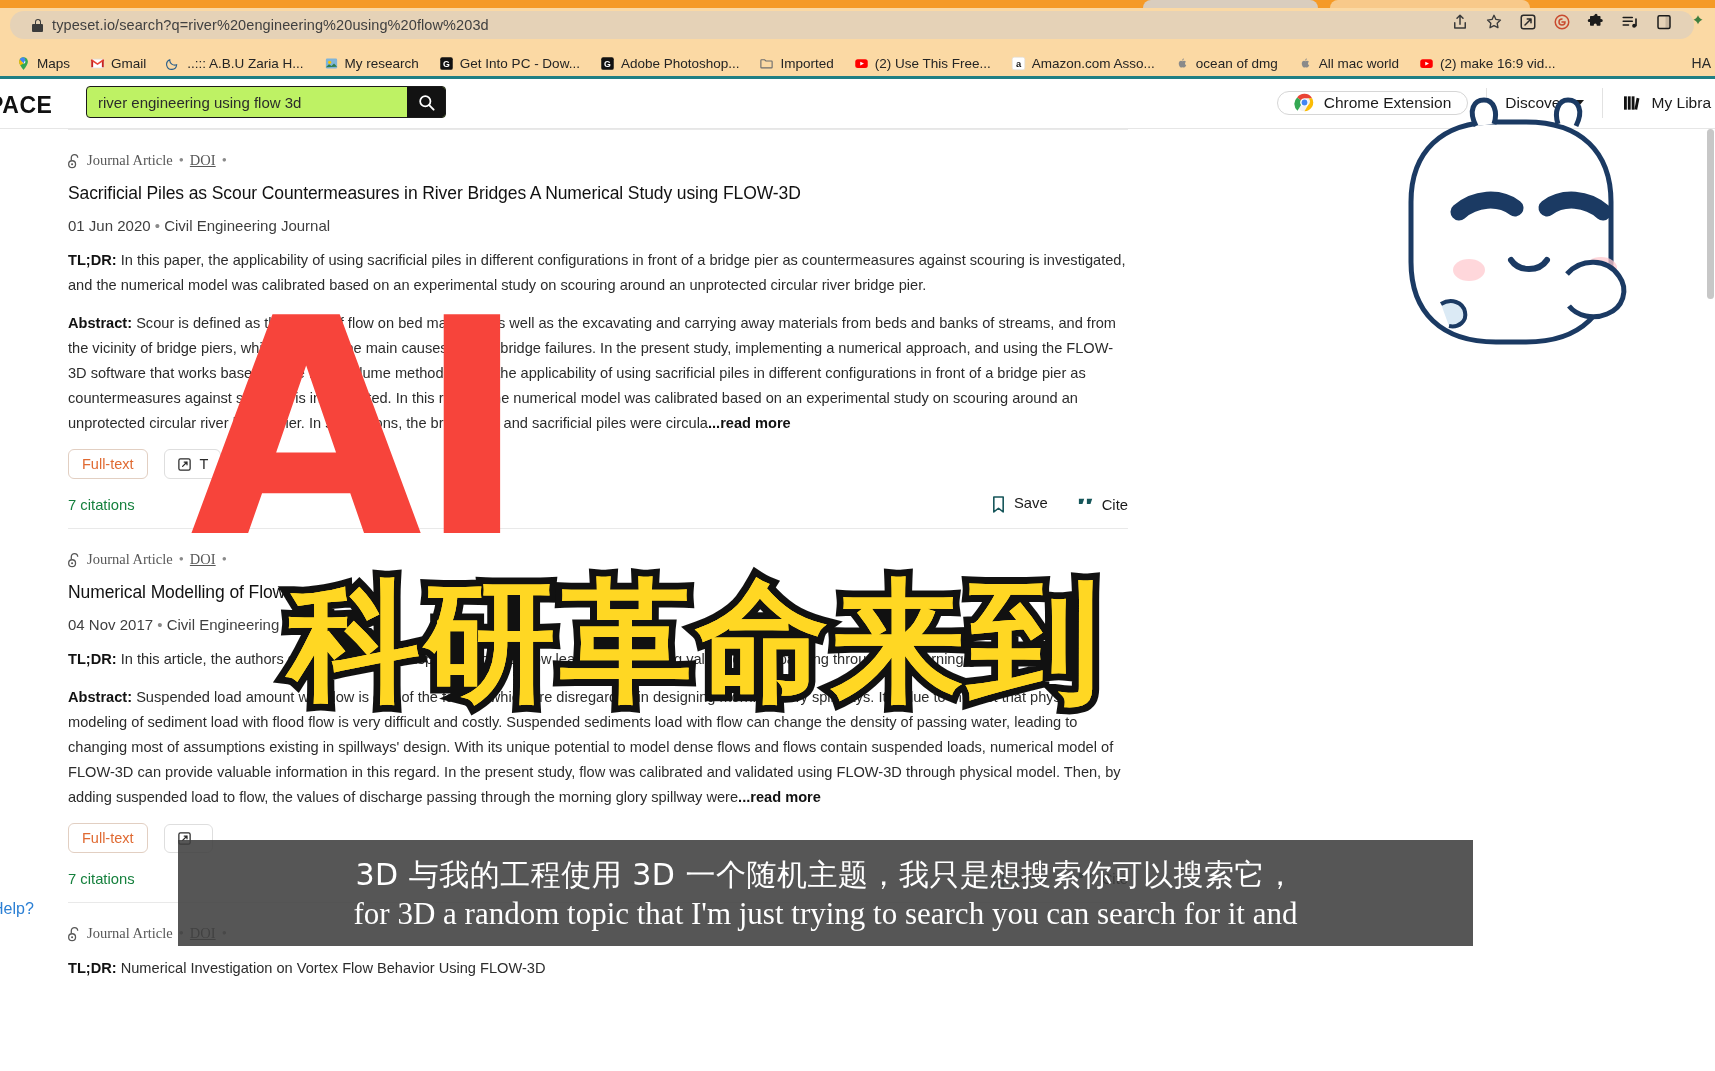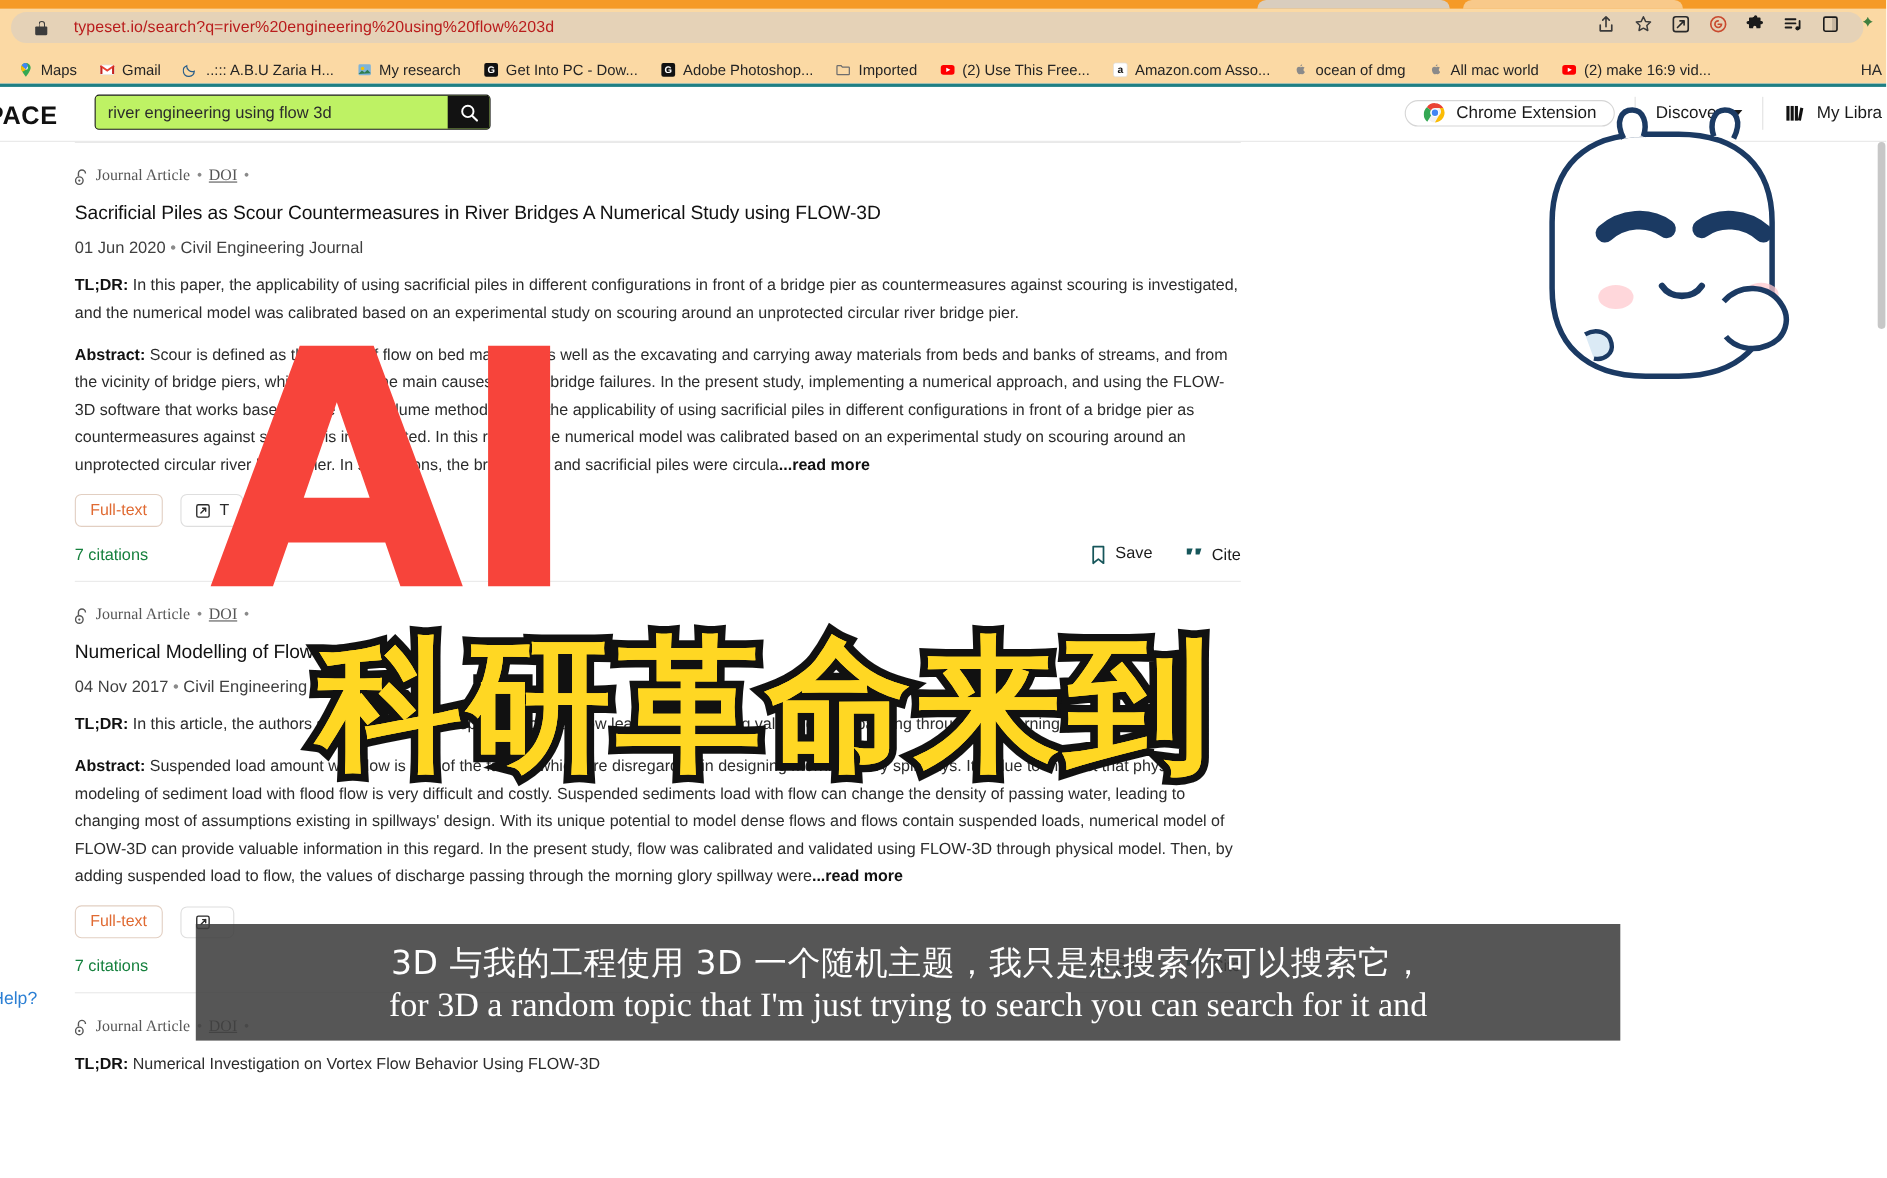--- a/index.html
+++ b/index.html
@@ -36,21 +36,21 @@
     position:absolute; left:10px; top:3px; width:1684px; height:28px;
     background:#e5d2b7; border-radius:16px;
     display:flex; align-items:center;
   }
   .lock-icon {
     margin-left:22px; width:11px; height:13px; position:relative; flex:0 0 auto;
   }
   .lock-icon .body { position:absolute; bottom:0; left:0; width:11px; height:8px; background:#3c3c3c; border-radius:1px; }
   .lock-icon .shackle { position:absolute; top:0; left:2.5px; width:6px; height:6px; border:1.6px solid #3c3c3c; border-bottom:none; border-radius:3px 3px 0 0; }
   .url-text {
-    margin-left:24px; font-size:14.5px; color:#b91c1c; letter-spacing:0.1px;
+    margin-left:9px; font-size:14.5px; color:#404040; letter-spacing:0.1px;
     white-space:nowrap; overflow:hidden;
   }
   .omni-right { position:absolute; right:8px; top:0; height:28px; display:flex; align-items:center; gap:16px; }
   .omni-right .ic { width:18px; height:18px; display:block; }
 
   .bookmarks-row {
     position:absolute; left:0; top:40px; width:1715px; height:36px;
     background:#fbd9a4; display:flex; align-items:flex-end; padding-left:6px;
     overflow:hidden;
   }

